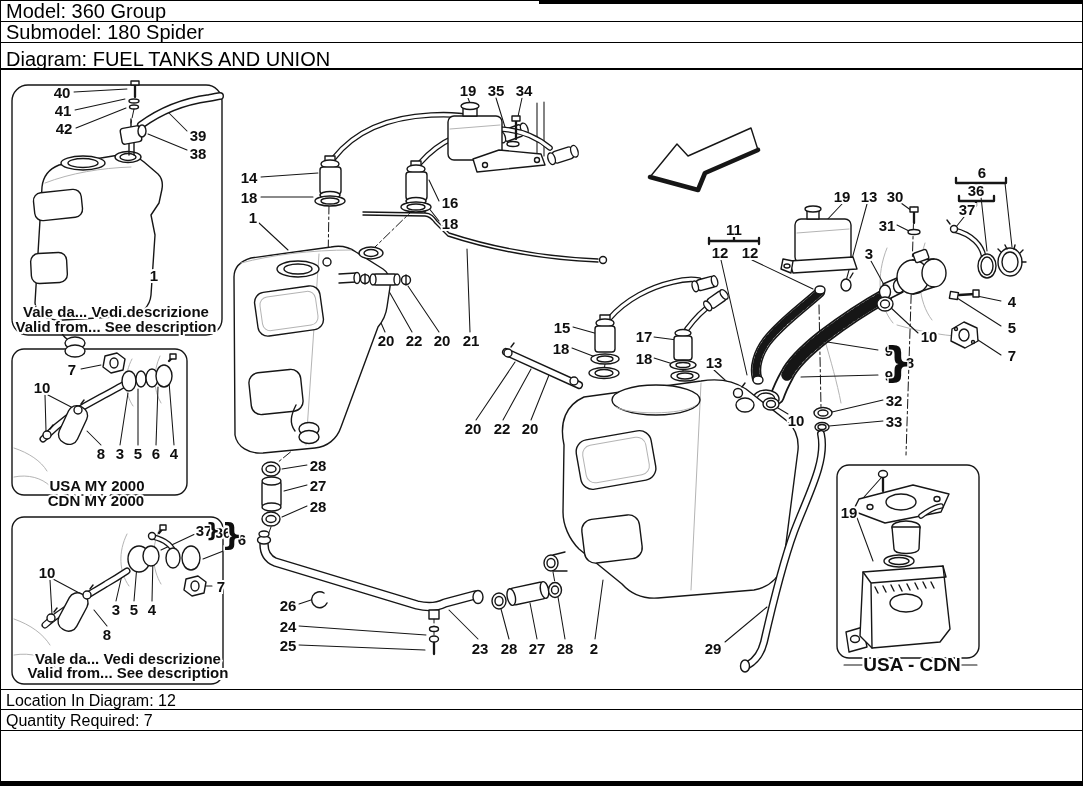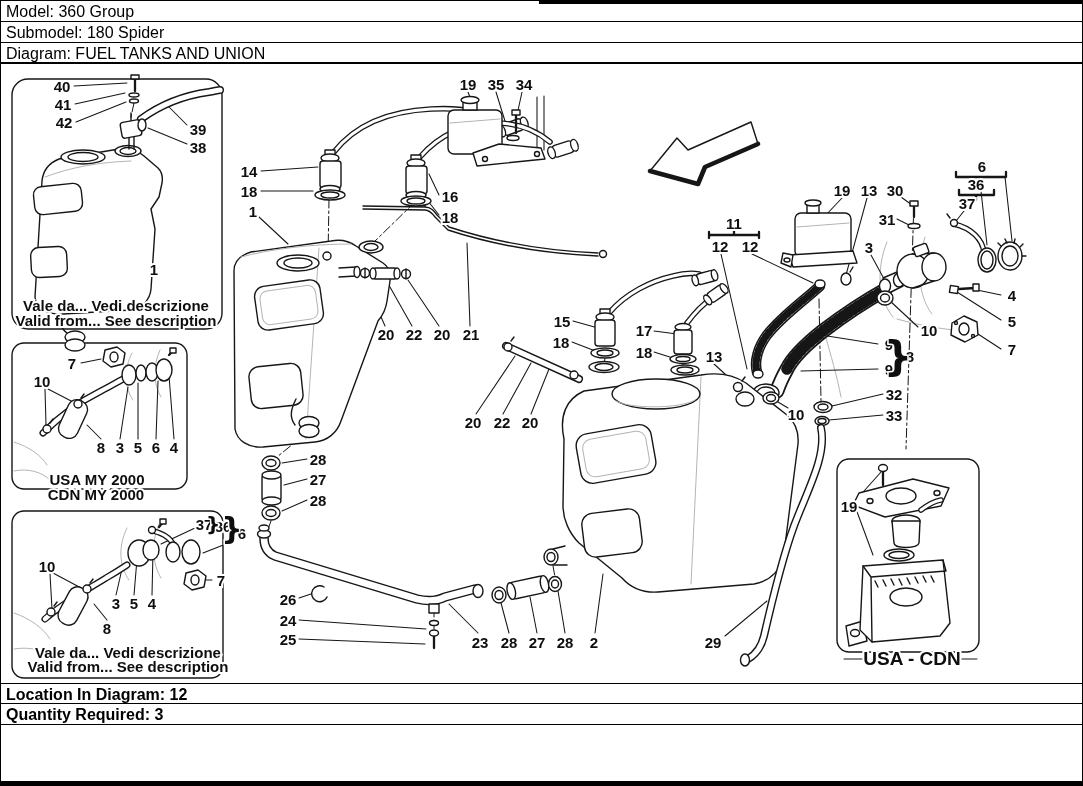--- a/index.html
+++ b/index.html
@@ -1,22 +1,22 @@
 <!DOCTYPE html>
 <html><head>
 <meta charset="utf-8">
 <style>
   html,body{margin:0;padding:0;background:#fff;}
   body{width:1083px;height:786px;position:relative;font-family:"Liberation Sans",sans-serif;color:#000;}
   .page{position:absolute;inset:0;box-sizing:border-box;border-left:1px solid #000;border-right:1px solid #000;border-top:1px solid #000;border-bottom:5px solid #000;background:#fff;}
   .top-thick{position:absolute;top:0;left:538px;right:0;height:3px;background:#000;}
-  .hdr-row{box-sizing:border-box;height:21px;line-height:19px;border-bottom:1px solid #000;font-size:16px;padding:1px 0 16px 5px;white-space:nowrap;overflow:hidden;}
-  .hdr-row.last{border-bottom:2px solid #000;height:21px;}
+  .hdr-row{box-sizing:border-box;height:21px;line-height:19px;border-bottom:1px solid #000;font-size:20px;padding:1px 0 16px 5px;white-space:nowrap;overflow:hidden;}
+  .hdr-row.last{border-bottom:2px solid #000;height:21px;margin-top:6px;}
   .diagram-area{position:relative;width:100%;height:619px;}
-  .ftr-row{box-sizing:border-box;height:21px;line-height:19px;border-bottom:1px solid #000;font-size:16px;padding:1px 0 0 5px;white-space:nowrap;overflow:hidden;font-weight:bold;}
+  .ftr-row{box-sizing:border-box;height:21px;line-height:19px;border-bottom:1px solid #000;font-size:16px;padding:1px 0 0 5px;white-space:nowrap;overflow:hidden;}
   .ftr-row.first{border-top:1px solid #000;}
   .ftr-row.note{height:55px;border-bottom:none;}
   svg{display:block;}
   
   path,rect,ellipse,circle,line,polyline,polygon{fill:none;stroke:#161616;stroke-width:1.4;stroke-linecap:round;stroke-linejoin:round;}
   .fw{fill:#ffffff;}
   .lt{stroke:#b4b4b4;stroke-width:1;}
   .ll{stroke-width:1.05;}
   .dd{stroke-width:1;stroke-dasharray:9 3 2.5 3;}
   .thk{stroke-width:4.6;}
@@ -528,14 +528,14 @@
           <text x="593" y="646.5" class="co">2</text>
           <text x="712" y="646.5" class="co">29</text>
           <text x="212" y="530" class="brace" style="font-size:20px">}</text>
           <text x="231" y="537.5" class="brace" style="font-size:30px">}</text>
           <text x="897" y="369" class="brace" style="font-size:40px">}</text>
         </g>
   </svg>
   </div>
 
   <div class="ftr-row first"><span>Location In Diagram: 12</span></div>
-  <div class="ftr-row"><span>Quantity Required: 3</span></div>
+  <div class="ftr-row"><span>Quantity Required: 7</span></div>
 </div>
 
 </body></html>

